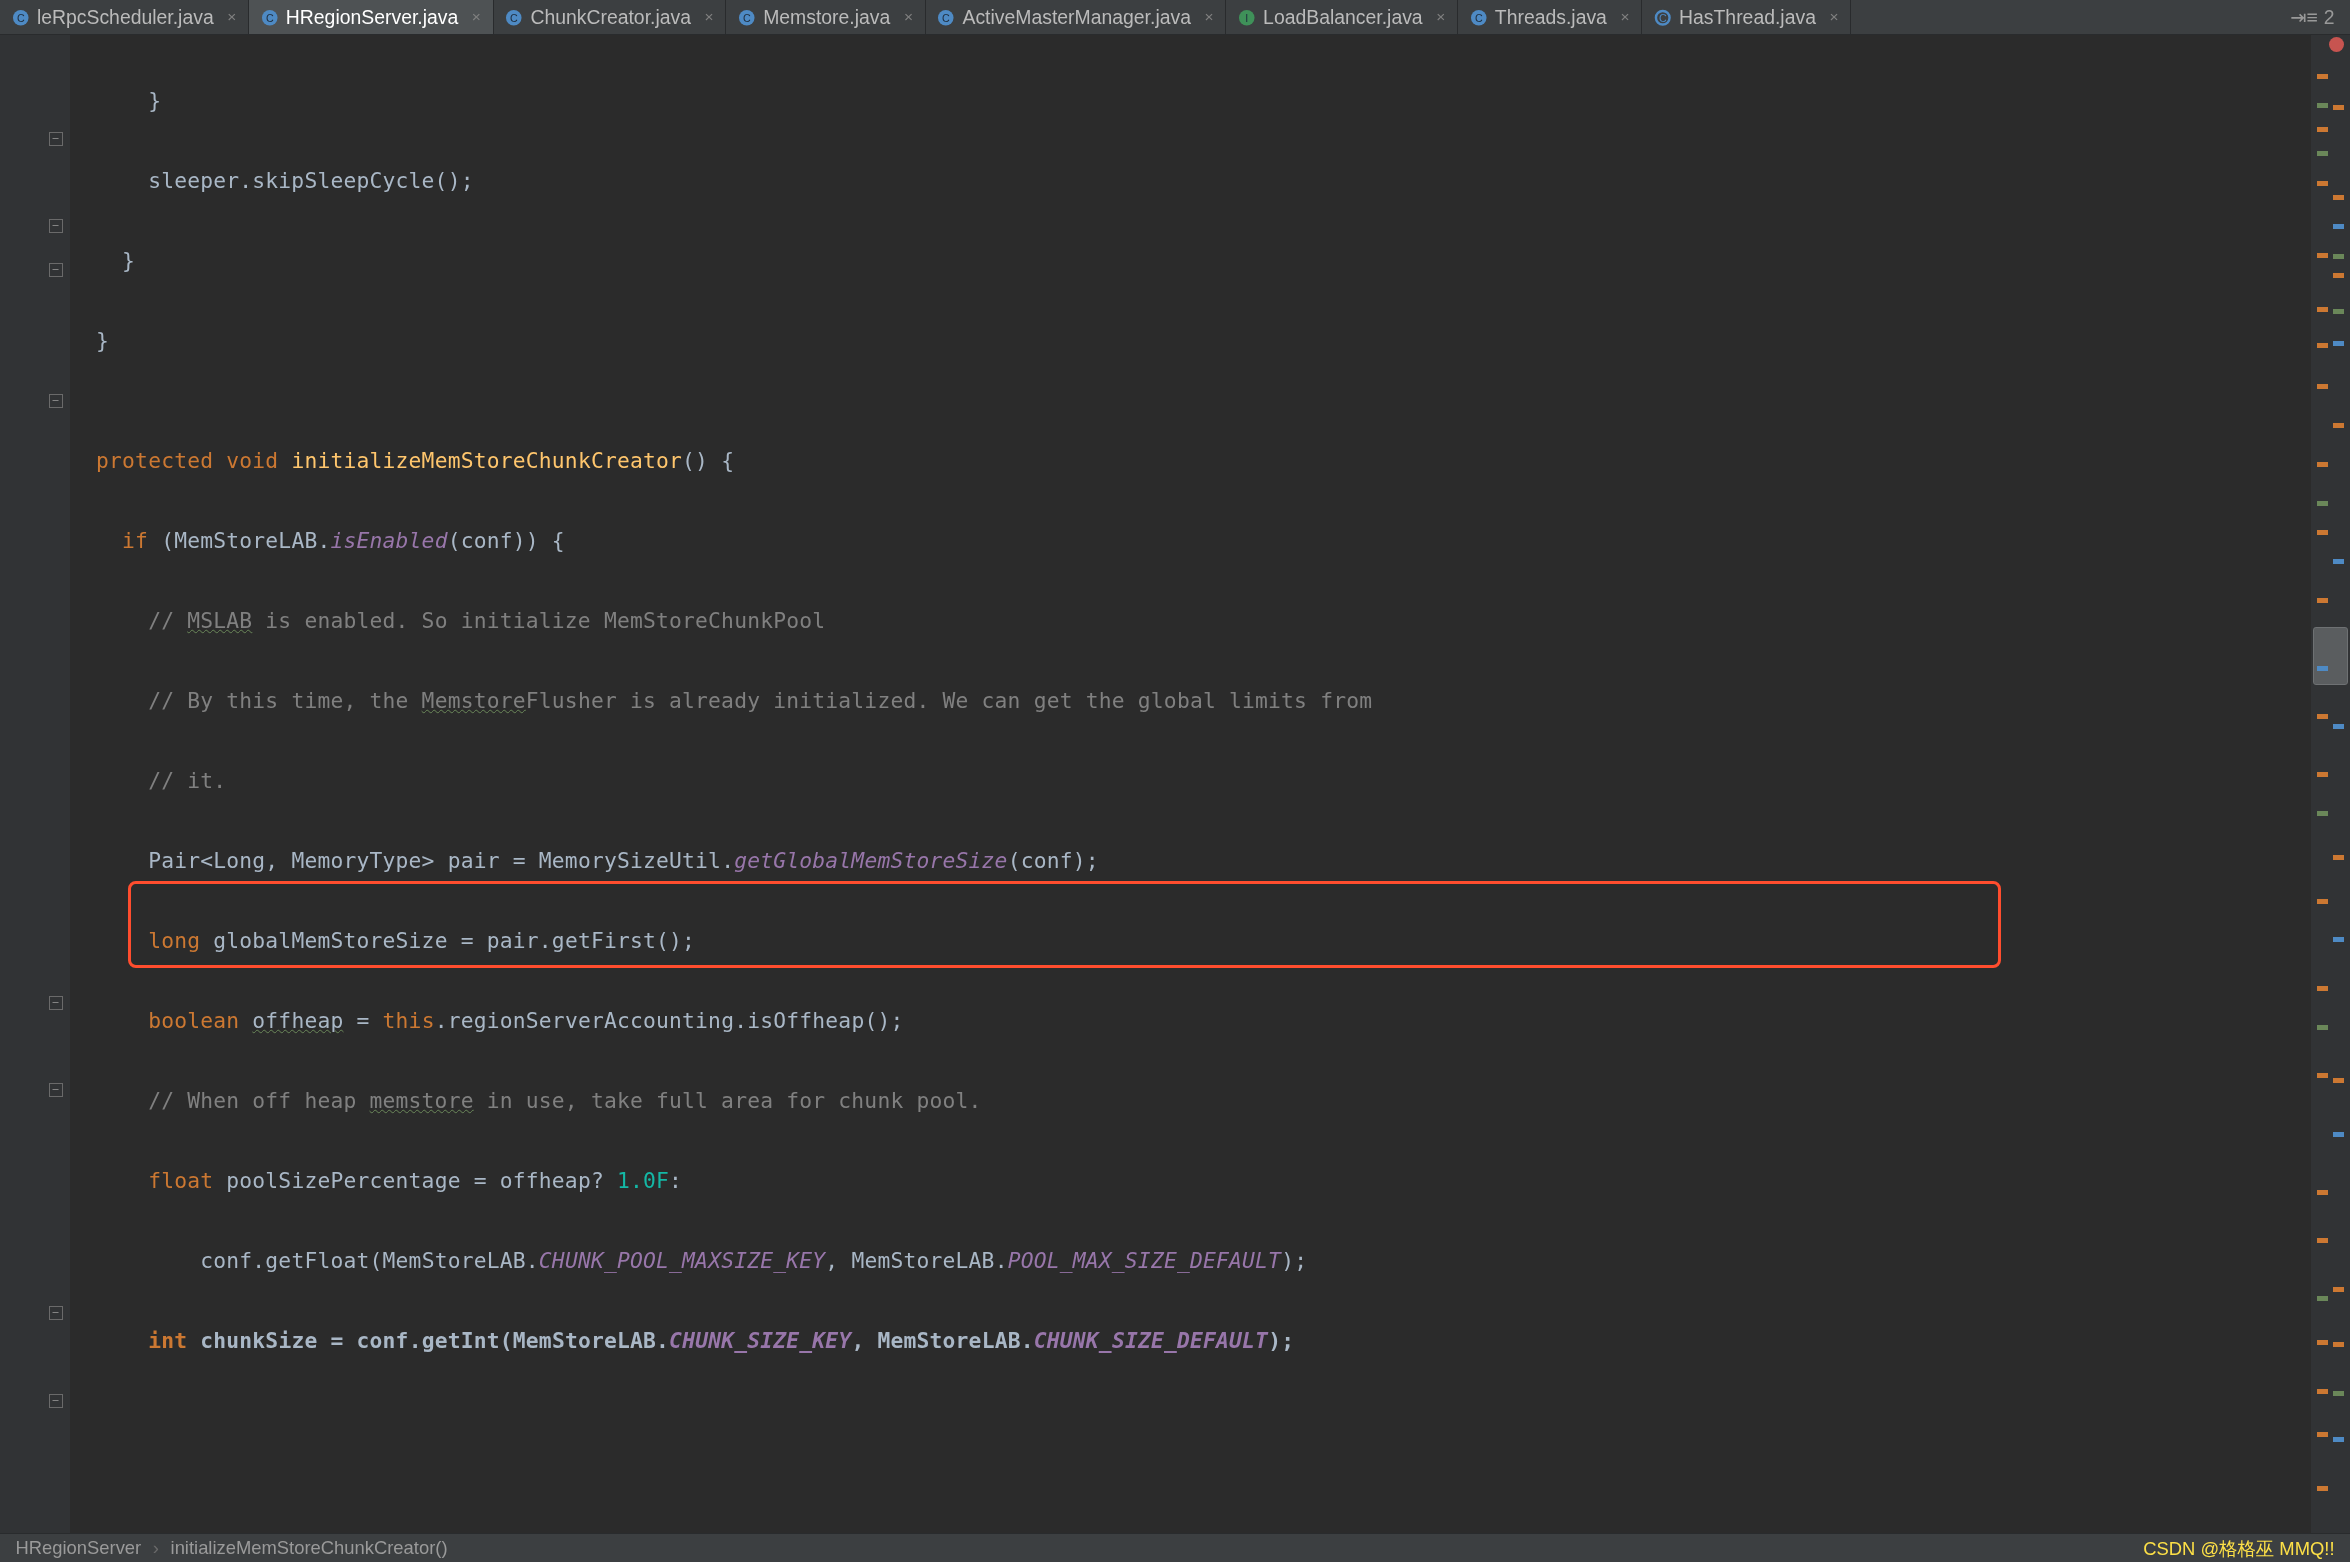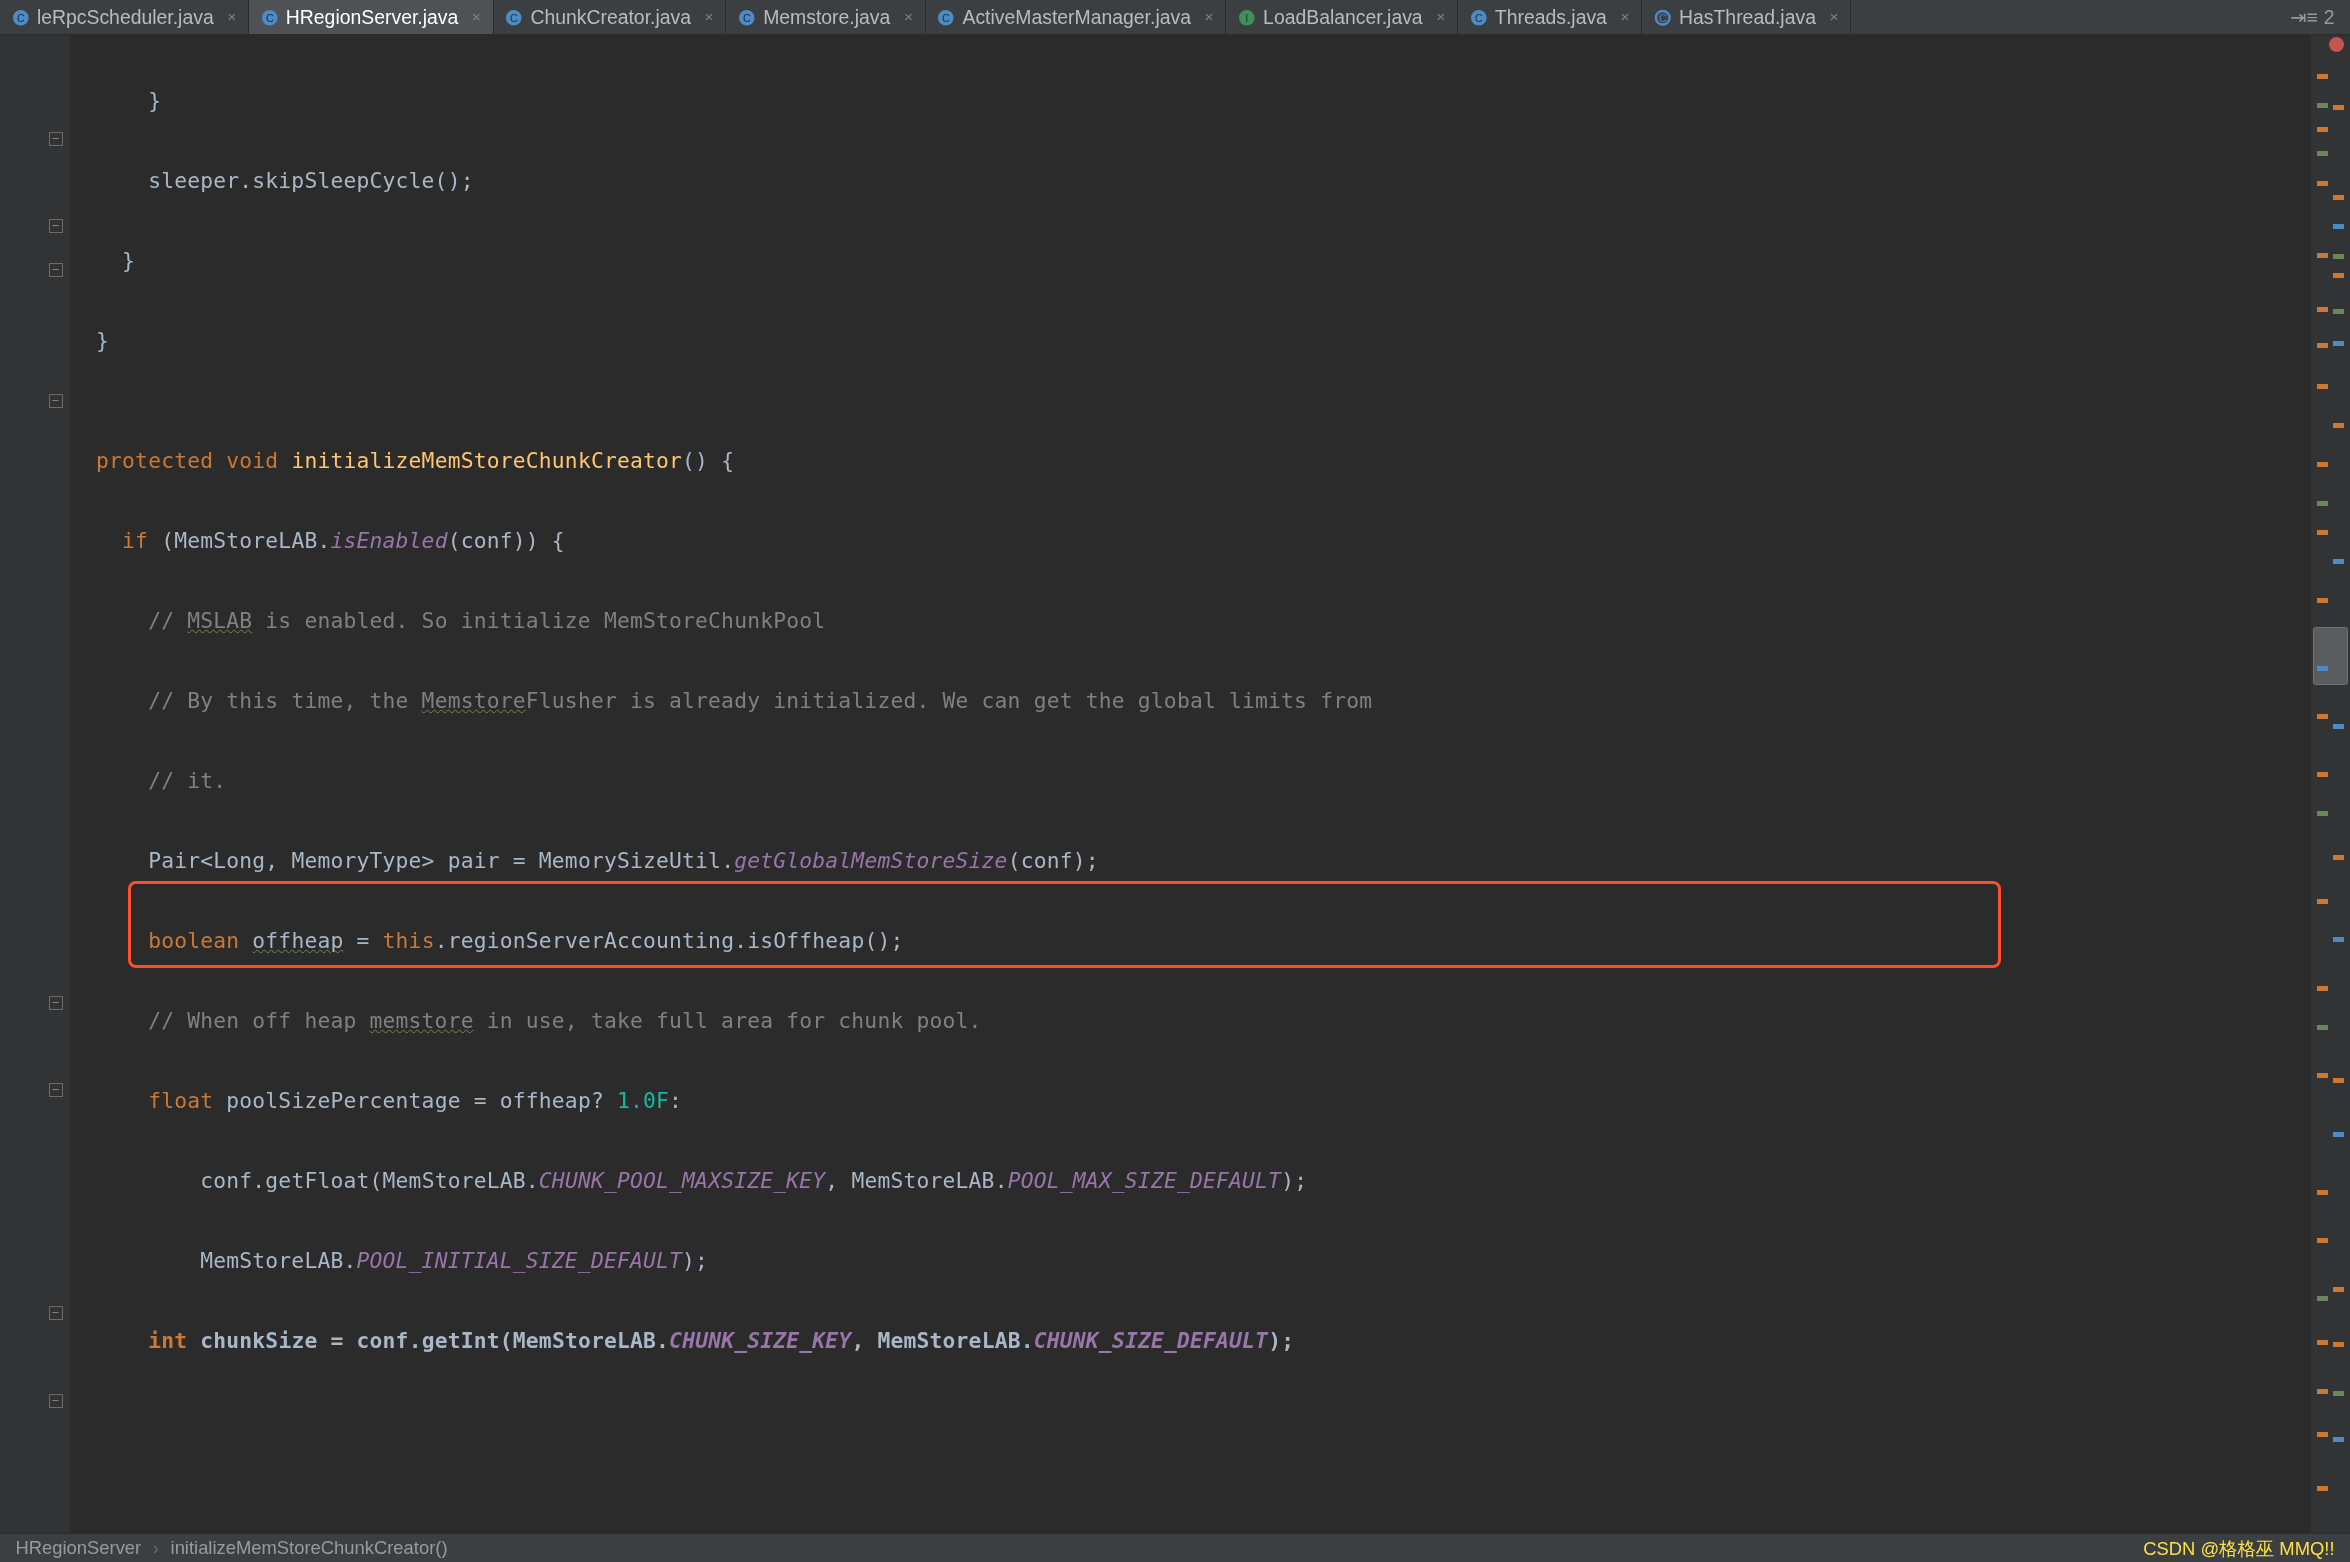--- a/index.html
+++ b/index.html
@@ -237,25 +237,25 @@
 <span style="display: block;">      sleeper.skipSleepCycle();</span>
 <span style="display: block;">    }</span>
 <span style="display: block;">  }</span>
 <span style="display: block;"></span>
 <span style="display: block;">  <span class="kw">protected</span> <span class="kw">void</span> <span class="mth">initializeMemStoreChunkCreator</span>() {</span>
 <span style="display: block;">    <span class="kw">if</span> (<span>MemStoreLAB</span>.<span class="it">isEnabled</span>(<span>conf</span>)) {</span>
 <span style="display: block;">      <span class="cm">// </span><span class="cm wavy">MSLAB</span><span class="cm"> is enabled. So initialize MemStoreChunkPool</span></span>
 <span style="display: block;">      <span class="cm">// By this time, the </span><span class="cm wavy">Memstore</span><span class="cm">Flusher is already initialized. We can get the global limits from</span></span>
 <span style="display: block;">      <span class="cm">// it.</span></span>
 <span style="display: block;">      <span>Pair&lt;Long, MemoryType&gt;</span> <span>pair</span> = <span>MemorySizeUtil</span>.<span class="it">getGlobalMemStoreSize</span>(<span>conf</span>);</span>
+<span style="display: block;">      <span class="kw">long</span> <span>globalMemStoreSize</span> = <span>pair.getFirst()</span>;</span>
 <span style="display: block;">      <span class="kw">boolean</span> <span class="wavy">offheap</span> = <span class="kw">this</span>.<span>regionServerAccounting</span>.<span>isOffheap</span>();</span>
 <span style="display: block;">      <span class="cm">// When off heap </span><span class="cm wavy">memstore</span><span class="cm"> in use, take full area for chunk pool.</span></span>
 <span style="display: block;">      <span class="kw">float</span> <span>poolSizePercentage</span> = <span>offheap</span>? <span class="num">1.0F</span>:</span>
 <span style="display: block;">          <span>conf</span>.<span>getFloat</span>(<span>MemStoreLAB</span>.<span class="it">CHUNK_POOL_MAXSIZE_KEY</span>, <span>MemStoreLAB</span>.<span class="it">POOL_MAX_SIZE_DEFAULT</span>);</span>
-<span style="display: block;">          <span>MemStoreLAB</span>.<span class="it">POOL_INITIAL_SIZE_DEFAULT</span>);</span>
 <span style="display: block; font-weight: bold;">      <span class="kw">int</span> <span>chunkSize</span> = <span>conf</span>.<span>getInt</span>(<span>MemStoreLAB</span>.<span class="it">CHUNK_SIZE_KEY</span>, <span>MemStoreLAB</span>.<span class="it">CHUNK_SIZE_DEFAULT</span>);</span>
 
 
 
 
 
 
 <span style="display: block;"></span>
 
 

